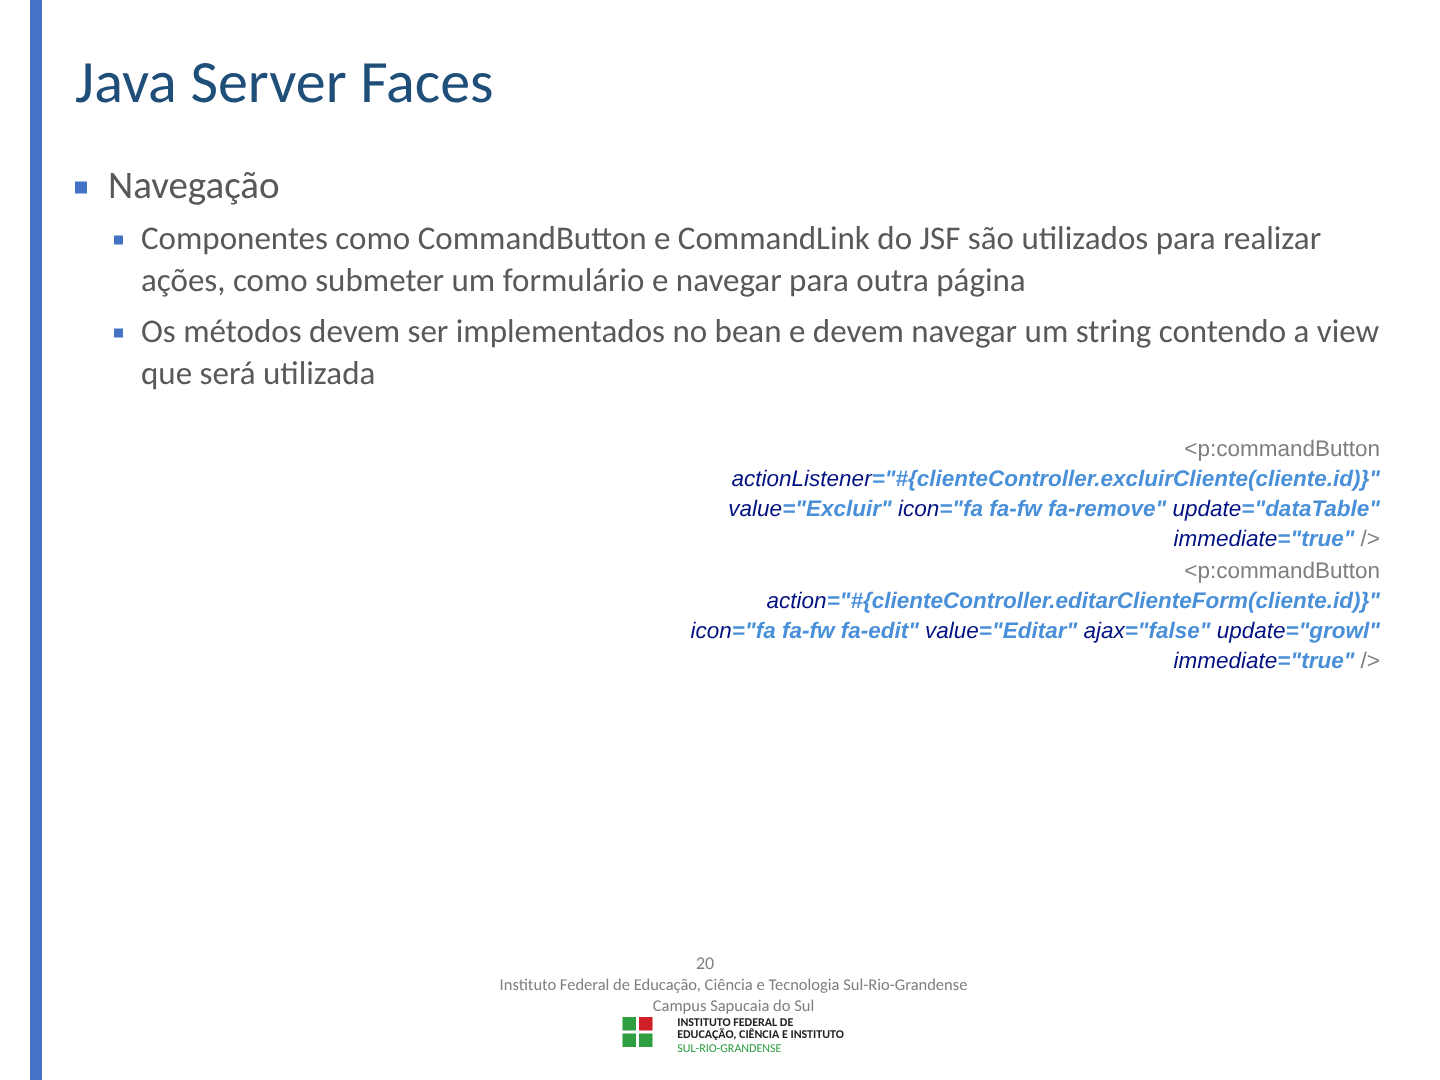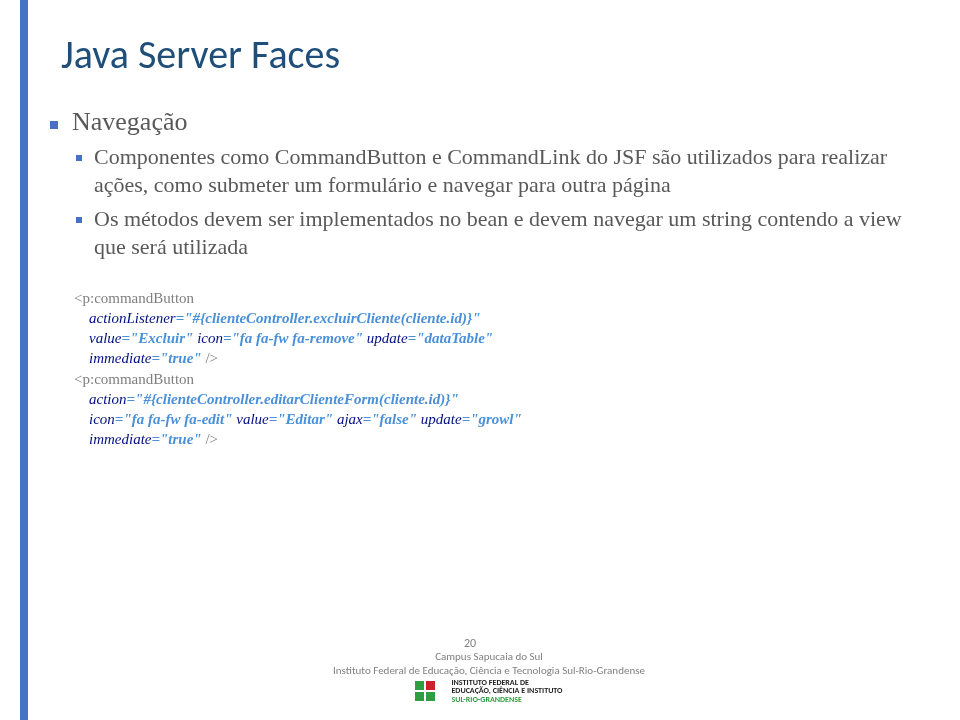--- a/index.html
+++ b/index.html
@@ -24,23 +24,22 @@
     position: absolute;
     left: 50px;
     top: 30px;
     right: 40px;
   }
   .title {
     color: #1F4E79;
     font-size: 40px;
     font-weight: 400;
     margin-bottom: 28px;
-    margin-left: 11px;
   }
-  .bullet-list { list-style: none; font-family: Liberation Serif, serif; }
+  .bullet-list { list-style: none; }
   .bullet-l1 {
     display: flex;
     align-items: flex-start;
     margin-bottom: 6px;
     color: #595959;
     font-size: 26px;
   }
   .bullet-l1::before {
     content: '';
     display: inline-block;
@@ -65,26 +64,27 @@
     display: inline-block;
     width: 6px; height: 6px;
     background: #4472C4;
     margin-top: 12px;
     margin-right: 12px;
     flex: 0 0 auto;
   }
   .code-block {
     margin-top: 26px;
     margin-left: 24px;
-    font-family: Liberation Serif, serif;
+    font-family: Liberation Sans, sans-serif;
     font-size: 15px;
     font-style: italic;
     line-height: 1.35;
     white-space: pre;
     color: #7F7F7F;
+    text-align: right;
   }
   .code-block .tag { color: #7F7F7F; font-style: normal; }
   .code-block .attr { color: #001080; }
   .code-block .val { color: #4A90D9; font-style: italic; font-weight: 600; }
   .footer {
     position: absolute;
     bottom: 16px;
     left: 38px;
     right: 20px;
     display: flex;
@@ -94,33 +94,33 @@
   .slide-num { color: #808080; font-size: 12px; width: 50px; }
   .footer-text {
     color: #808080;
     font-size: 11px;
     text-align: center;
     flex: 1;
     line-height: 1.25;
   }
   .logo {
     display: flex;
-    align-items: center;
+    align-items: flex-start;
     gap: 16px;
   }
   .logo-squares {
     display: grid;
     grid-template-columns: 9px 9px;
     grid-template-rows: 9px 9px;
     gap: 2px;
   }
   .sq-g { background: #2E9E41; }
   .sq-r { background: #CF2027; }
   .logo-text { font-size: 8px; line-height: 1.1; font-weight: 700; color: #222; }
-  .logo-text .campus { color: #2E9E41; font-weight: 700; }
+  .logo-text .campus { color: #2E9E41; font-weight: 400; }
 </style>
 </head>
 <body>
 
 <div class="accent-bar"></div>
 
 <div class="content">
   <h1 class="title">Java Server Faces</h1>
 
   <ul class="bullet-list">
@@ -141,22 +141,22 @@
     <span class="attr">immediate</span><span class="val">="true" </span><span class="tag">/&gt;</span>
 <span class="tag">&lt;p:commandButton</span>
     <span class="attr">action</span><span class="val">="#{clienteController.editarClienteForm(cliente.id)}"</span>
     <span class="attr">icon</span><span class="val">="fa fa-fw fa-edit" </span><span class="attr">value</span><span class="val">="Editar" </span><span class="attr">ajax</span><span class="val">="false" </span><span class="attr">update</span><span class="val">="growl"</span>
     <span class="attr">immediate</span><span class="val">="true" </span><span class="tag">/&gt;</span></div>
 </div>
 
 <div class="footer">
   <div class="slide-num">20</div>
   <div class="footer-text">
+    <div>Instituto Federal de Educação, Ciência e Tecnologia Sul-Rio-Grandense</div>
     <div>Campus Sapucaia do Sul</div>
-    <div>Instituto Federal de Educação, Ciência e Tecnologia Sul-Rio-Grandense</div>
   </div>
   <div class="logo">
     <div class="logo-squares">
       <div class="sq-g"></div>
       <div class="sq-r"></div>
       <div class="sq-g"></div>
       <div class="sq-g"></div>
     </div>
     <div class="logo-text">
       <div>INSTITUTO FEDERAL DE</div>

